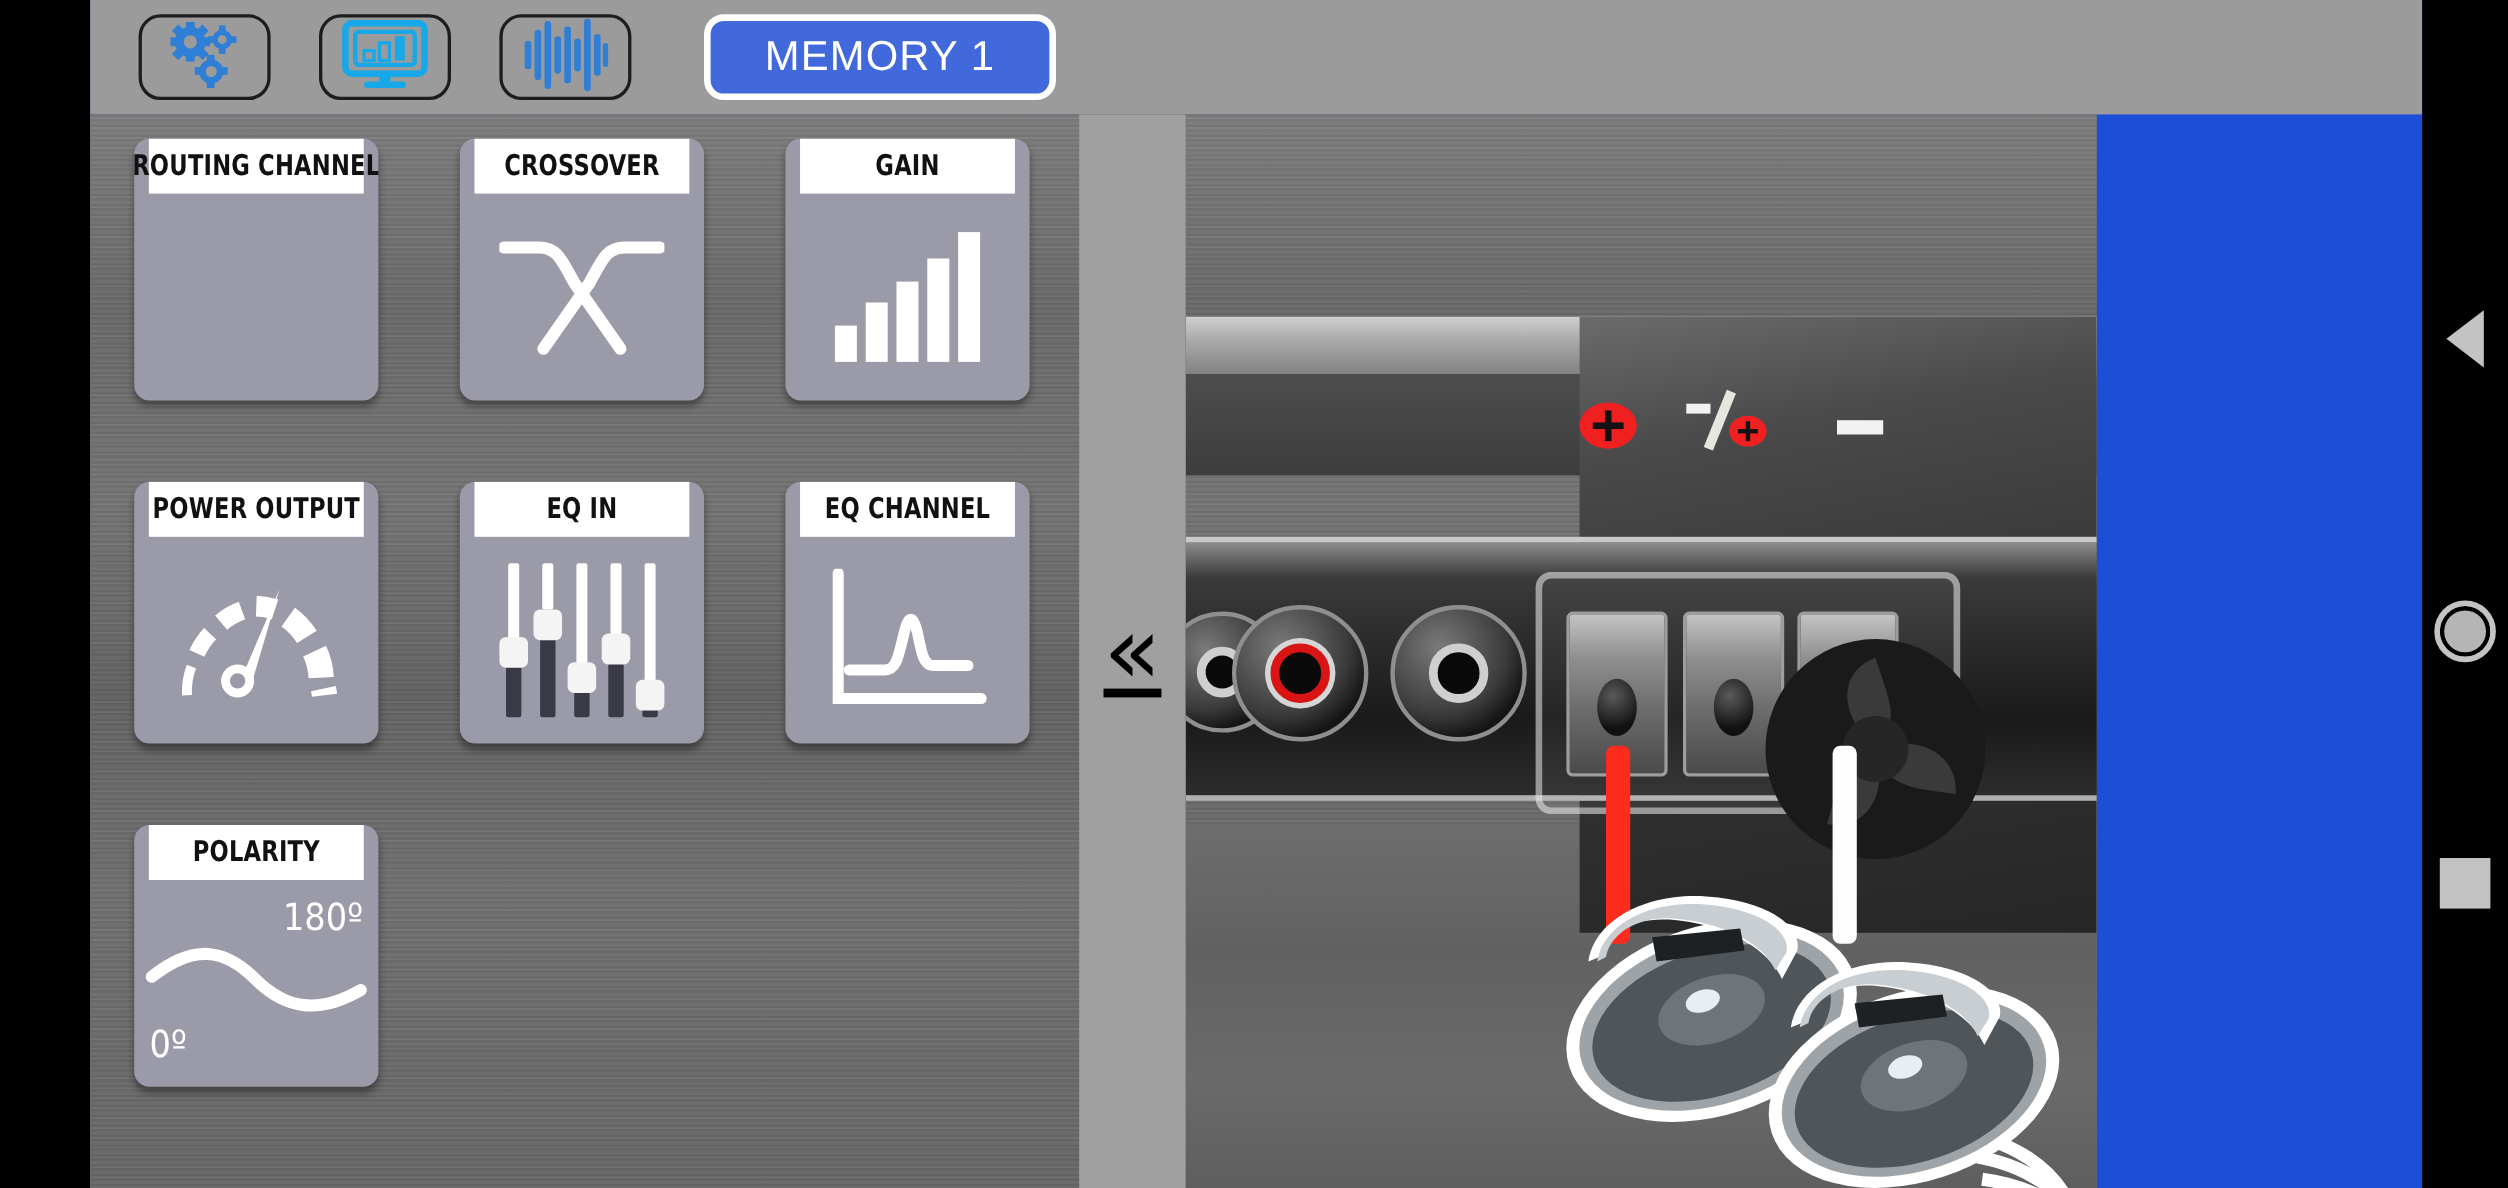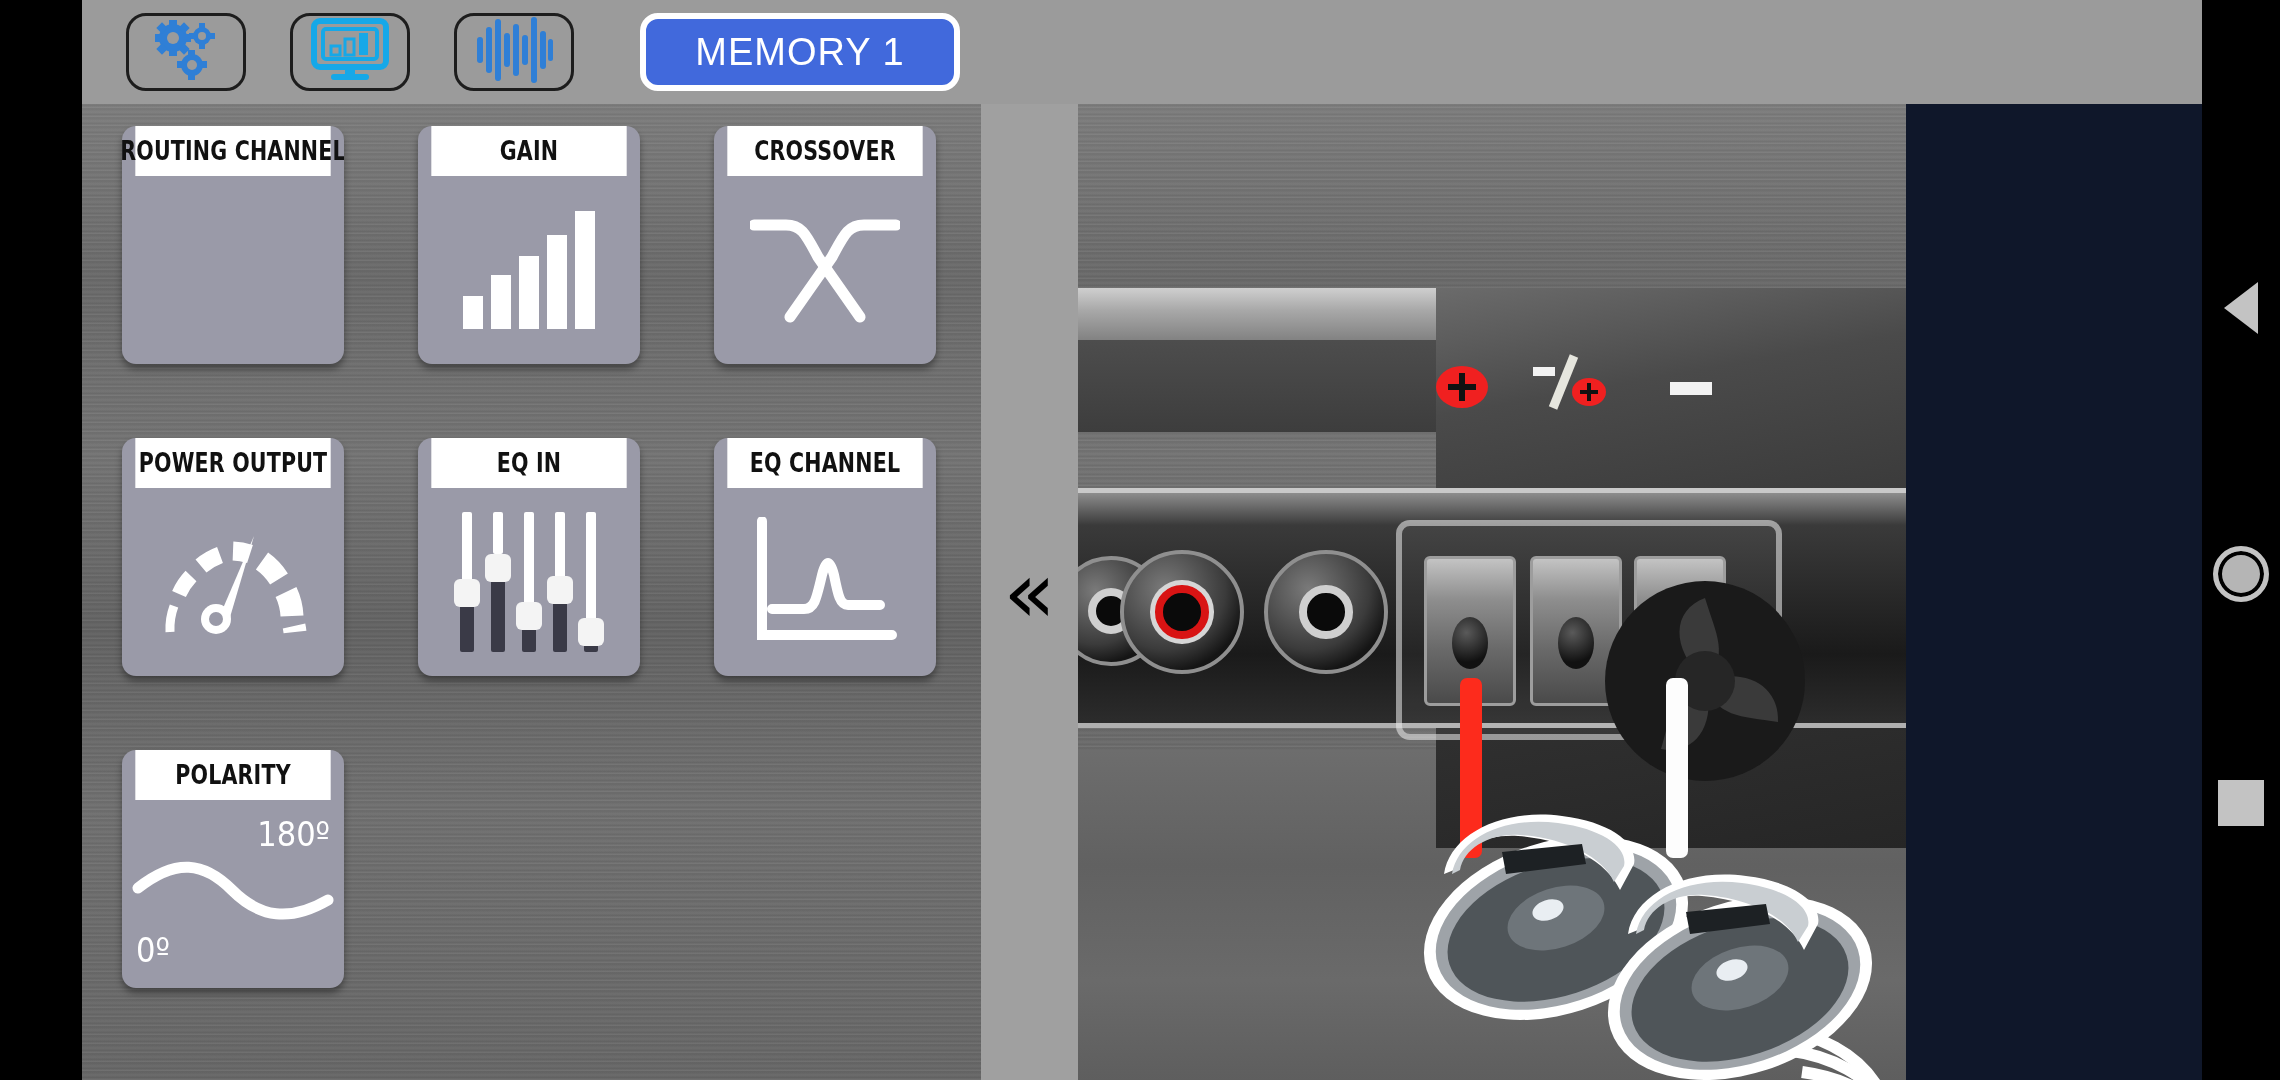--- a/index.html
+++ b/index.html
@@ -1,19 +1,19 @@
 <!DOCTYPE html>
 <html><head>
 <meta charset="utf-8">
 <style>
   * { margin:0; padding:0; box-sizing:border-box; }
   html,body{ width:2280px; height:1080px; overflow:hidden; background:#000;
              font-family:"Liberation Sans", sans-serif; }
 
-  #screen{ position:relative; width:2280px; height:1080px; background:#0f172a; }
+  #screen{ position:relative; width:2280px; height:1080px; background:#1d4ed8; }
 
   
   .left-gutter{ position:absolute; left:0; top:0; width:82px; height:1080px; background:#000; }
 
   
   .topbar{ position:absolute; left:82px; top:0; width:2120px; height:104px;
            background:#9b9b9b; display:flex; align-items:center; }
   .tb-btn{ width:120px; height:78px; border:3px solid #1d1d1d; border-radius:20px;
            margin-left:44px; display:flex; align-items:center; justify-content:center;
            background:transparent; }
@@ -28,21 +28,21 @@
          border-radius:9px; display:flex; align-items:center; gap:3px; padding:5px; }
   .batt:after{ content:""; position:absolute; right:-13px; top:16px; width:9px; height:22px;
                background:#22c000; border-radius:0 4px 4px 0; }
   .batt i{ flex:1; height:100%; background:#22c000; display:block; }
   .sig{ display:flex; align-items:flex-end; gap:5px; height:62px; }
   .sig b{ display:block; width:18px; background:#111; }
   .sig b.on{ background:#e9e9e9; }
 
   
   .app{ position:absolute; left:82px; top:104px; width:1824px; height:976px;
-        background:#6e6e6e; display:flex; }
+        background:#6e6e6e; display:flex;text-decoration:underline; }
 
   
   .brushed{
     background-image:
       repeating-linear-gradient(0deg, rgba(255,255,255,.055) 0px, rgba(255,255,255,.055) 1px,
         rgba(0,0,0,.05) 2px, rgba(0,0,0,.05) 3px, rgba(255,255,255,.02) 4px,
         rgba(255,255,255,.02) 6px, rgba(0,0,0,.035) 7px, rgba(0,0,0,.035) 9px),
       linear-gradient(180deg,#7d7d7d 0%, #6a6a6a 18%, #747474 36%, #636363 54%, #707070 72%, #676767 100%);
   }
 
@@ -275,40 +275,40 @@
   <div class="app">
 
     <div class="left-panel brushed">
       <div class="grid">
 
         <div class="card">
           <div class="hd">ROUTING CHANNEL</div>
         </div>
 
         <div class="card">
+          <div class="hd">CROSSOVER</div>
+          <div class="bd">
+            <span>
+              <svg class="xover" viewBox="0 0 150 110">
+                <path d="M4 12 H36 C52 12 56 22 68 44 L110 104" fill="none" stroke="#fff" stroke-width="11" stroke-linecap="round"></path>
+                <path d="M146 12 H114 C98 12 94 22 82 44 L40 104" fill="none" stroke="#fff" stroke-width="11" stroke-linecap="round"></path>
+              </svg>
+            </span>
+          </div>
+        </div>
+
+        <div class="card">
           <div class="hd">GAIN</div>
           <div class="bd">
             <span class="bars">
               <i style="height:28%"></i>
                 <i style="height:46%"></i>
                 <i style="height:62%"></i>
                 <i style="height:80%"></i>
                 <i style="height:100%"></i>
-            </span>
-          </div>
-        </div>
-
-        <div class="card">
-          <div class="hd">CROSSOVER</div>
-          <div class="bd">
-            <span>
-              <svg class="xover" viewBox="0 0 150 110">
-                <path d="M4 12 H36 C52 12 56 22 68 44 L110 104" fill="none" stroke="#fff" stroke-width="11" stroke-linecap="round"></path>
-                <path d="M146 12 H114 C98 12 94 22 82 44 L40 104" fill="none" stroke="#fff" stroke-width="11" stroke-linecap="round"></path>
-              </svg>
             </span>
           </div>
         </div>
 
         <div class="card">
           <div class="hd">POWER OUTPUT</div>
           <div class="bd">
             <span>
               <svg class="gauge" viewBox="0 0 150 120">
                 <g stroke="#fff" fill="none" stroke-linecap="butt">

